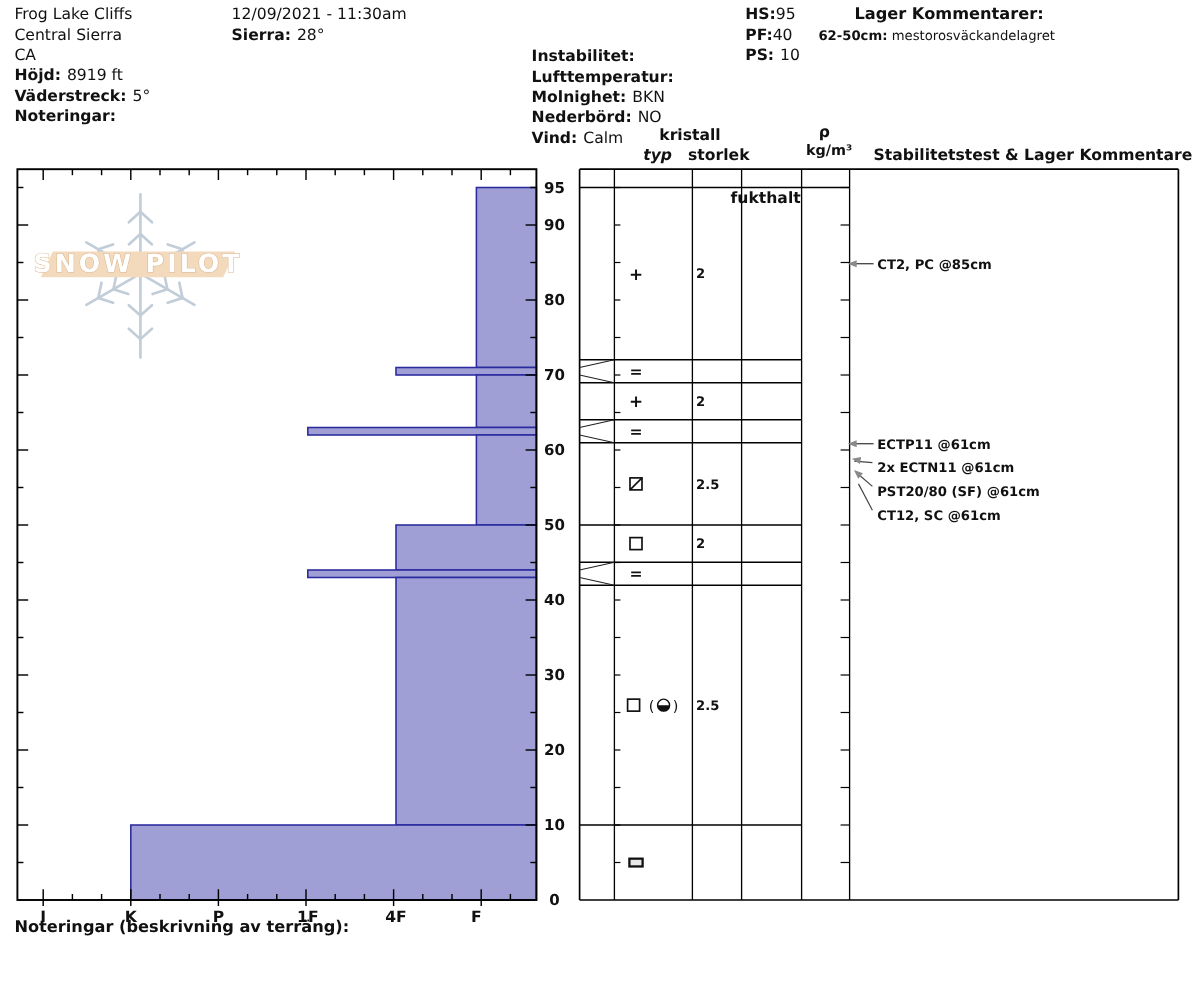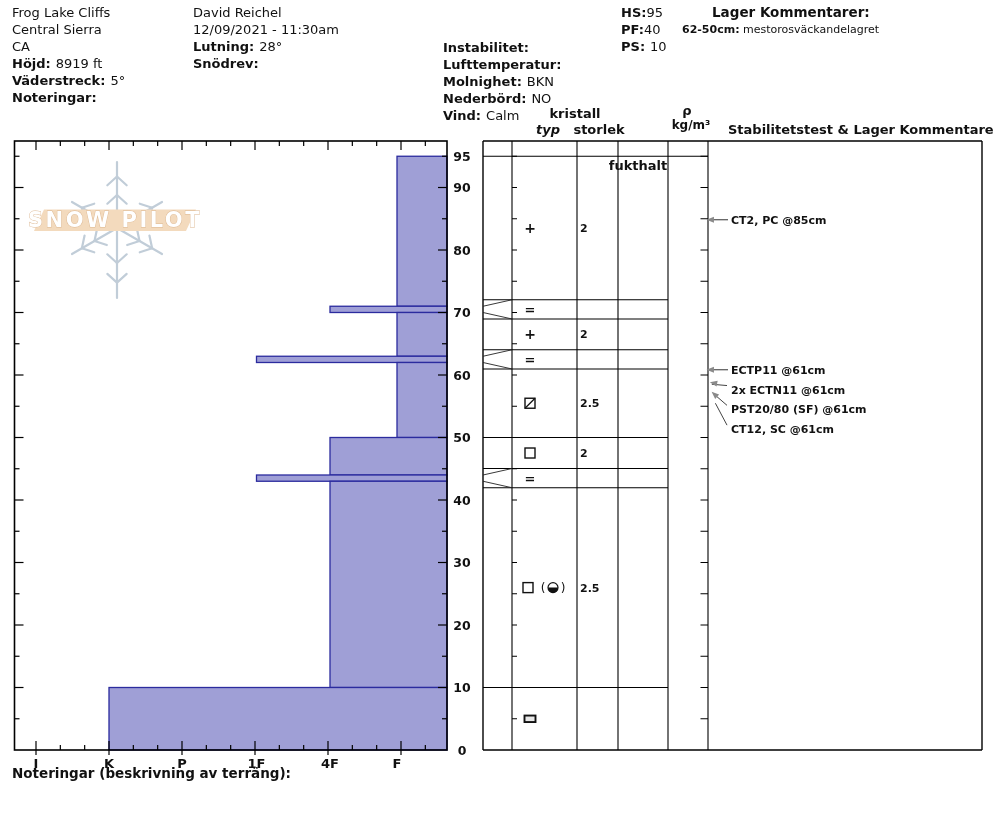--- a/index.html
+++ b/index.html
@@ -269,24 +269,22 @@
 <div class="abs hcol" style="left:12px;top:4px;">
   <div><span>Frog Lake Cliffs</span></div>
   <div><span>Central Sierra</span></div>
   <div><span>CA</span></div>
   <div><span class="b">Höjd:</span><span class="v">8919 ft</span></div>
   <div><span class="b">Väderstreck:</span><span class="v">5°</span></div>
   <div><span class="b">Noteringar:</span></div>
 </div>
 
 <div class="abs hcol" style="left:193px;top:4px;">
-  <div><span>David Reichel</span></div>
   <div><span>12/09/2021 - 11:30am</span></div>
-  <div><span class="b">Lutning:</span><span class="v">28°</span></div>
-  <div><span class="b">Snödrev:</span></div>
+  <div><span class="b">Sierra:</span><span class="v">28°</span></div>
 </div>
 
 <div class="abs hcol" style="left:443px;top:4px;margin-top:35px;">
   <div><span class="b">Instabilitet:</span></div>
   <div><span class="b">Lufttemperatur:</span></div>
   <div><span class="b">Molnighet:</span><span class="v">BKN</span></div>
   <div><span class="b">Nederbörd:</span><span class="v">NO</span></div>
   <div><span class="b">Vind:</span><span class="v">Calm</span></div>
 </div>
 

